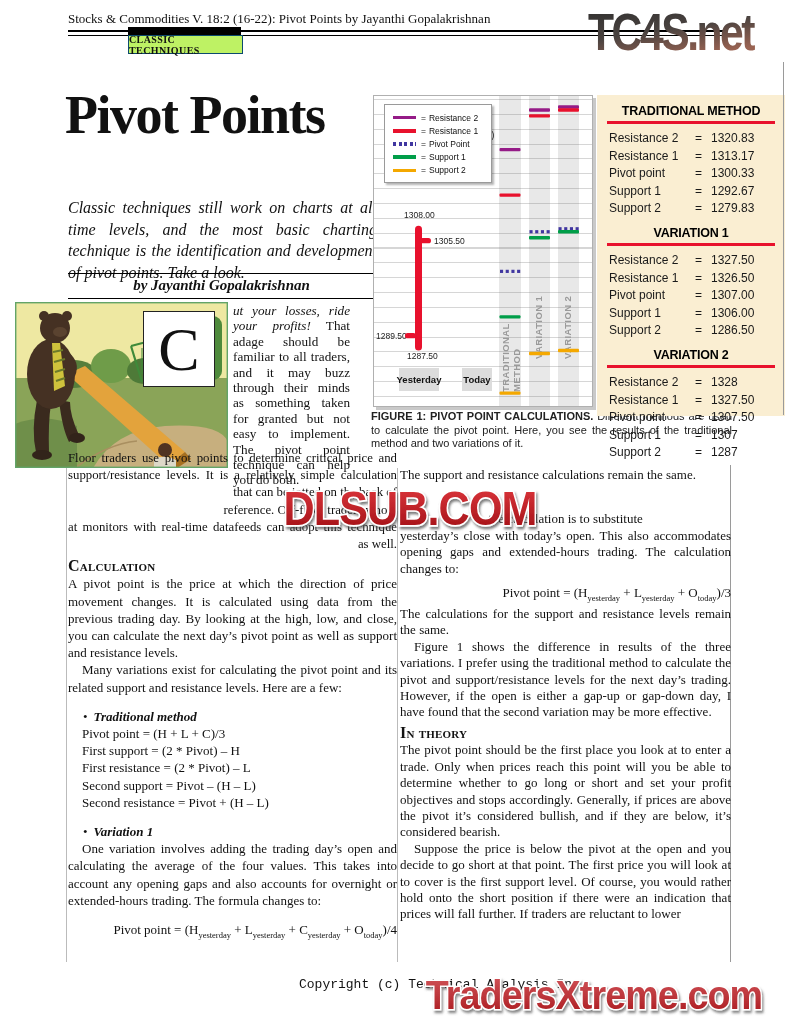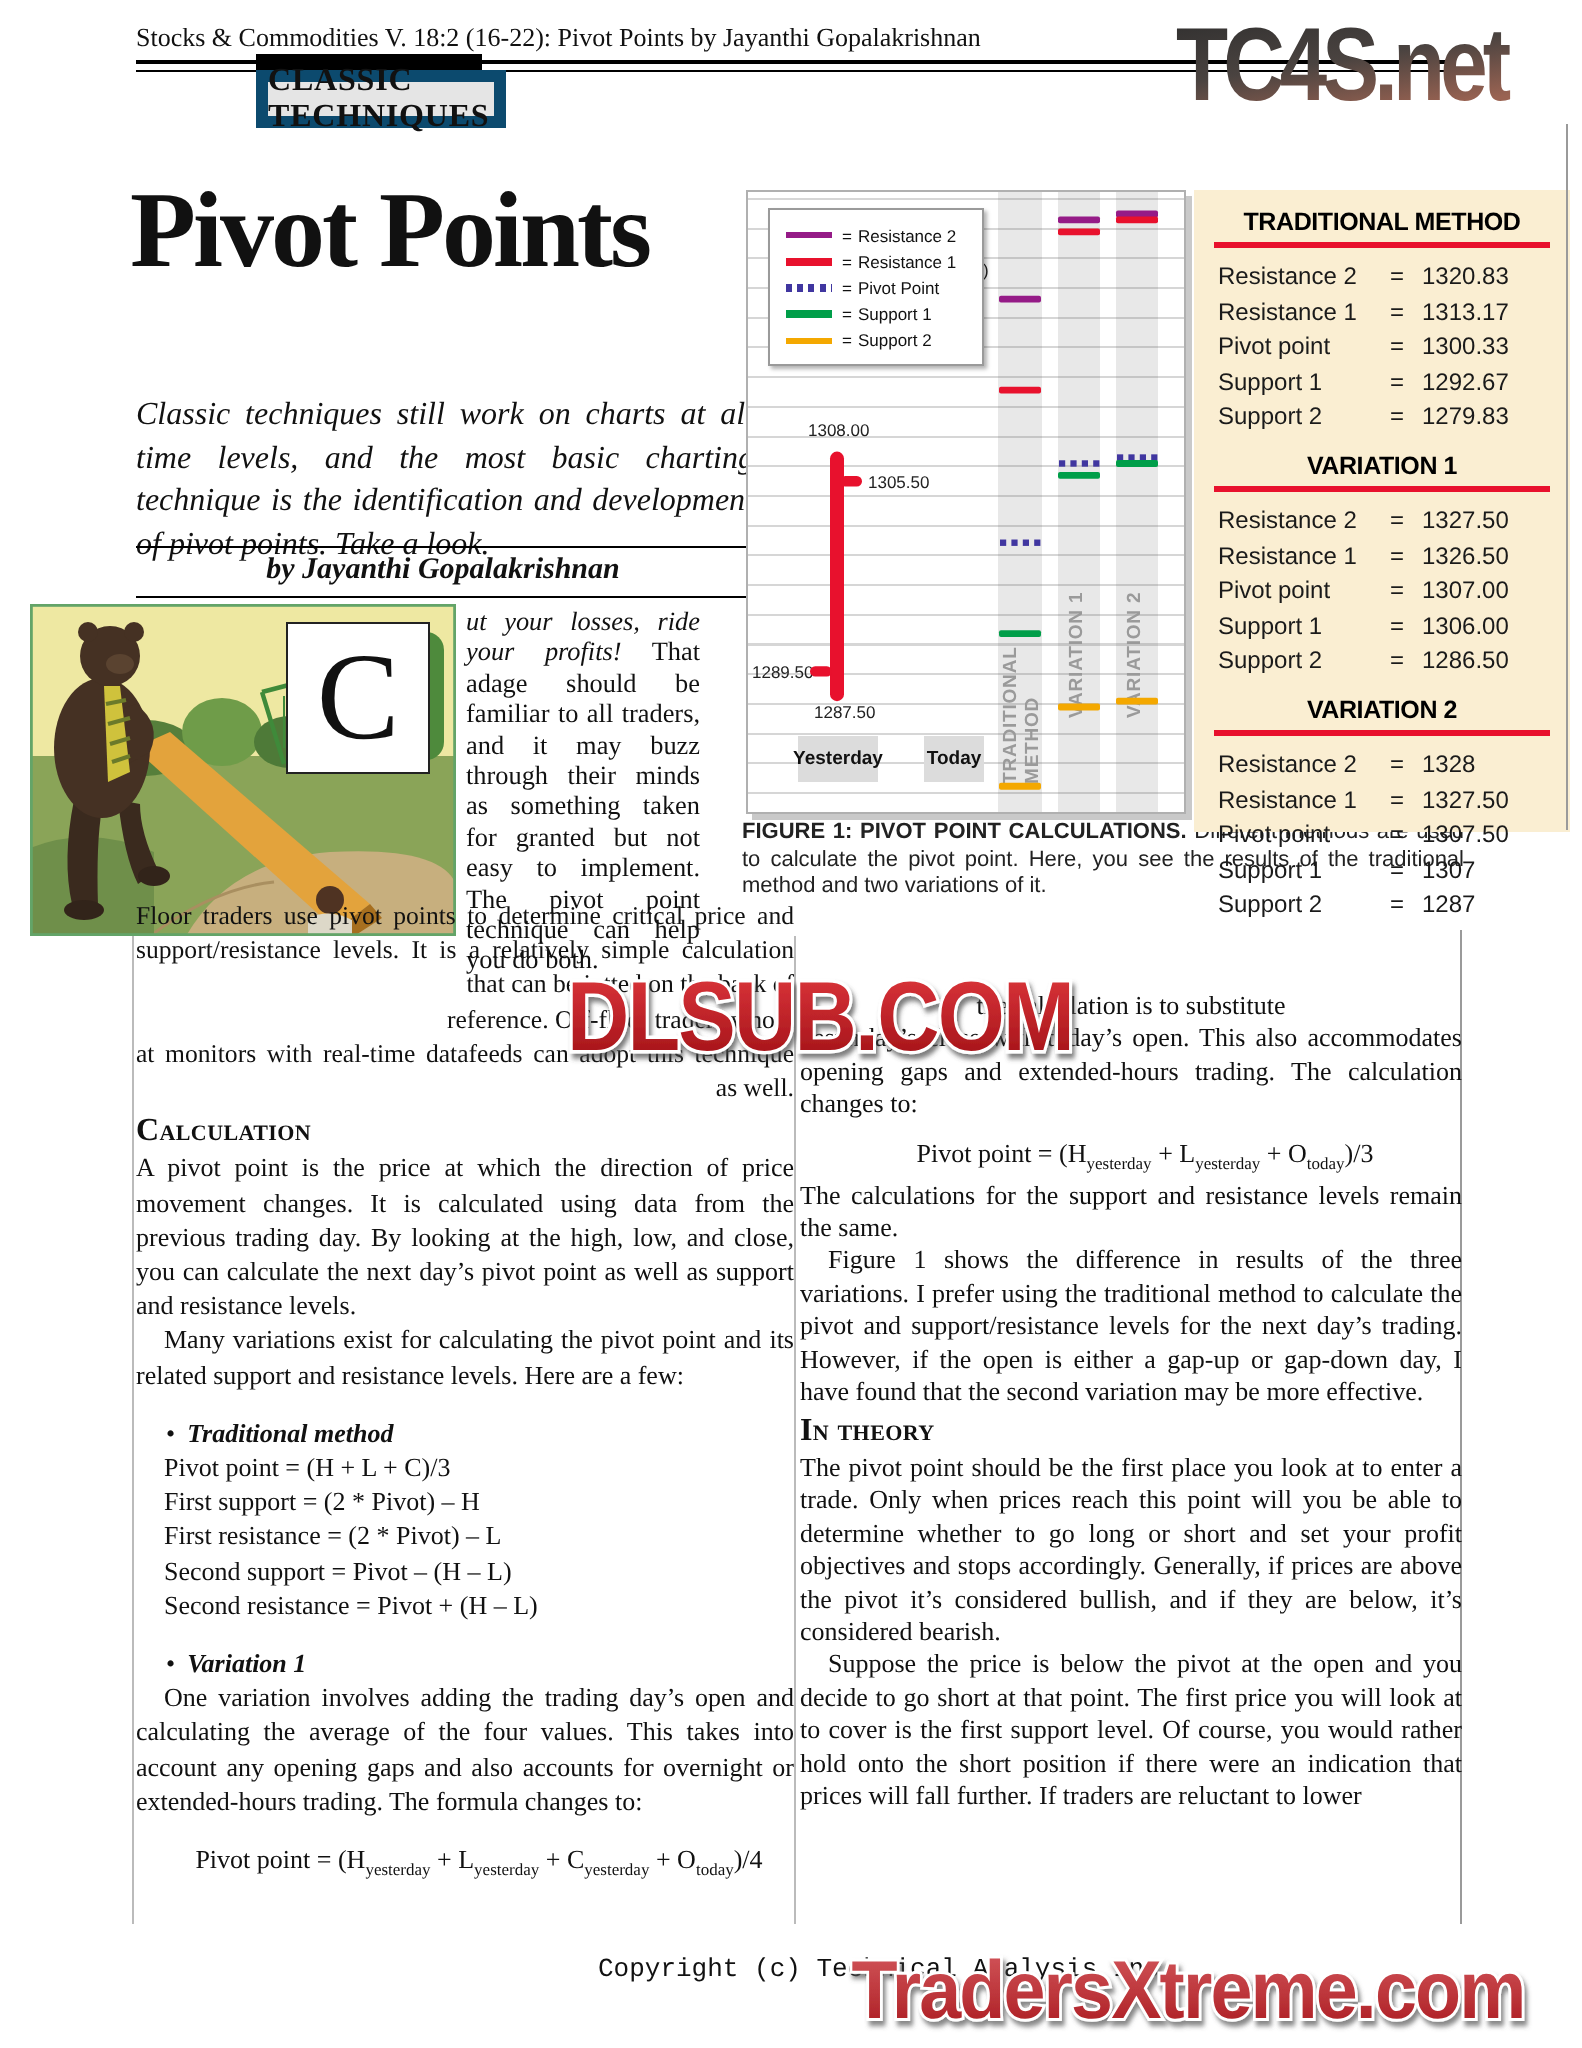--- a/index.html
+++ b/index.html
@@ -4,23 +4,23 @@
 <style>
   html,body{margin:0;padding:0;background:#888;}
   .page{position:relative;width:791px;height:1024px;margin:0 auto;background:#fff;overflow:hidden;
         font-family:"Liberation Serif",serif;color:#111;}
   .abs{position:absolute;}
 
   
   .citation{left:68px;top:11px;font-size:13px;}
   .hrule{background:#000;}
   .badge-tab{left:128px;top:27px;width:113px;height:8px;background:#000;}
-  .badge-box{left:128px;top:35px;width:113px;height:17px;background:#e5e5e5;border:6px solid #0c4a6e;
+  .badge-box{left:128px;top:35px;width:113px;height:17px;background:#bef264;border:1px solid #0c4a6e;
              display:flex;align-items:center;justify-content:center;
-             font-weight:700;font-size:16px;letter-spacing:.4px;}
+             font-weight:700;font-size:10px;letter-spacing:.4px;}
 
   
   .title{left:65px;top:84px;font-size:54px;font-weight:700;letter-spacing:-1.5px;}
   .standfirst{left:68px;top:197px;width:309px;font-style:italic;font-size:16px;line-height:21.5px;text-align:justify;}
   .byline{left:68px;top:277px;width:307px;text-align:center;font-weight:700;font-style:italic;font-size:15px;}
 
   
   .illus{left:15px;top:302px;width:213px;height:166px;}
   .dropcap{left:143px;top:311px;width:70px;height:74px;background:#fff;border:1px solid #222;
            display:flex;align-items:center;justify-content:center;font-size:62px;font-weight:500;line-height:1;}
@@ -33,21 +33,21 @@
   .colL p,.colR p{margin:0;}
   .indent{text-indent:14px;}
   .floor div{font-size:12.8px;}
   .jl{text-align:justify;text-align-last:justify;}
   .pl{text-align:right;}
   h2.sc{margin:4px 0 1px;font-variant:small-caps;font-size:16px;font-weight:700;letter-spacing:.2px;text-align:left;}
   .bullet-line{margin-top:12px;text-align:left;}
   .bullet-line .bt{font-weight:700;font-style:italic;padding-left:6px;}
   .bullet-line .bu{padding-left:15px;}
   .flines div{padding-left:14px;text-align:left;}
-  .formula{padding-left:14px;margin-top:12px;text-align:center;}
+  .formula{padding-left:14px;margin-top:12px;text-align:right;}
   sub{font-size:8.5px;}
   .fragment{text-align:center;margin-top:28px;}
   .gapless{margin-top:0;}
   .mt16{margin-top:16px;} .mt8{margin-top:8px;} .mt6{margin-top:6px;}
 
   
   .vrule{position:absolute;width:1px;background:#9a9a9a;}
 
   
   .figure{left:373px;top:95px;width:218px;height:310px;}
@@ -345,20 +345,21 @@
       <div>First resistance = (2 * Pivot) – L</div>
       <div>Second support = Pivot – (H – L)</div>
       <div>Second resistance = Pivot + (H – L)</div>
     </div>
     <div class="bullet-line"><span class="bu">•</span><span class="bt">Variation 1</span></div>
     <p class="indent">One variation involves adding the trading day’s open and calculating the average of the four values. This takes into account any opening gaps and also accounts for overnight or extended-hours trading. The formula changes to:</p>
     <div class="formula">Pivot point = (H<sub>yesterday</sub> + L<sub>yesterday</sub> + C<sub>yesterday</sub> + O<sub>today</sub>)/4</div>
   </div>
 
   <div class="abs colR">
+    <p>The support and resistance calculations remain the same.</p>
     <div class="fragment">the calculation is to substitute</div>
     <p>yesterday’s close with today’s open. This also accommodates opening gaps and extended-hours trading. The calculation changes to:</p>
     <div class="formula mt8">Pivot point = (H<sub>yesterday</sub> + L<sub>yesterday</sub> + O<sub>today</sub>)/3</div>
     <p class="mt16">The calculations for the support and resistance levels remain the same.</p>
     <p class="indent gapless">Figure 1 shows the difference in results of the three variations. I prefer using the traditional method to calculate the pivot and support/resistance levels for the next day’s trading. However, if the open is either a gap-up or gap-down day, I have found that the second variation may be more effective.</p>
     <h2 class="sc mt6">In theory</h2>
     <p>The pivot point should be the first place you look at to enter a trade. Only when prices reach this point will you be able to determine whether to go long or short and set your profit objectives and stops accordingly. Generally, if prices are above the pivot it’s considered bullish, and if they are below, it’s considered bearish.</p>
     <p class="indent">Suppose the price is below the pivot at the open and you decide to go short at that point. The first price you will look at to cover is the first support level. Of course, you would rather hold onto the short position if there were an indication that prices will fall further. If traders are reluctant to lower</p>
   </div>
 

